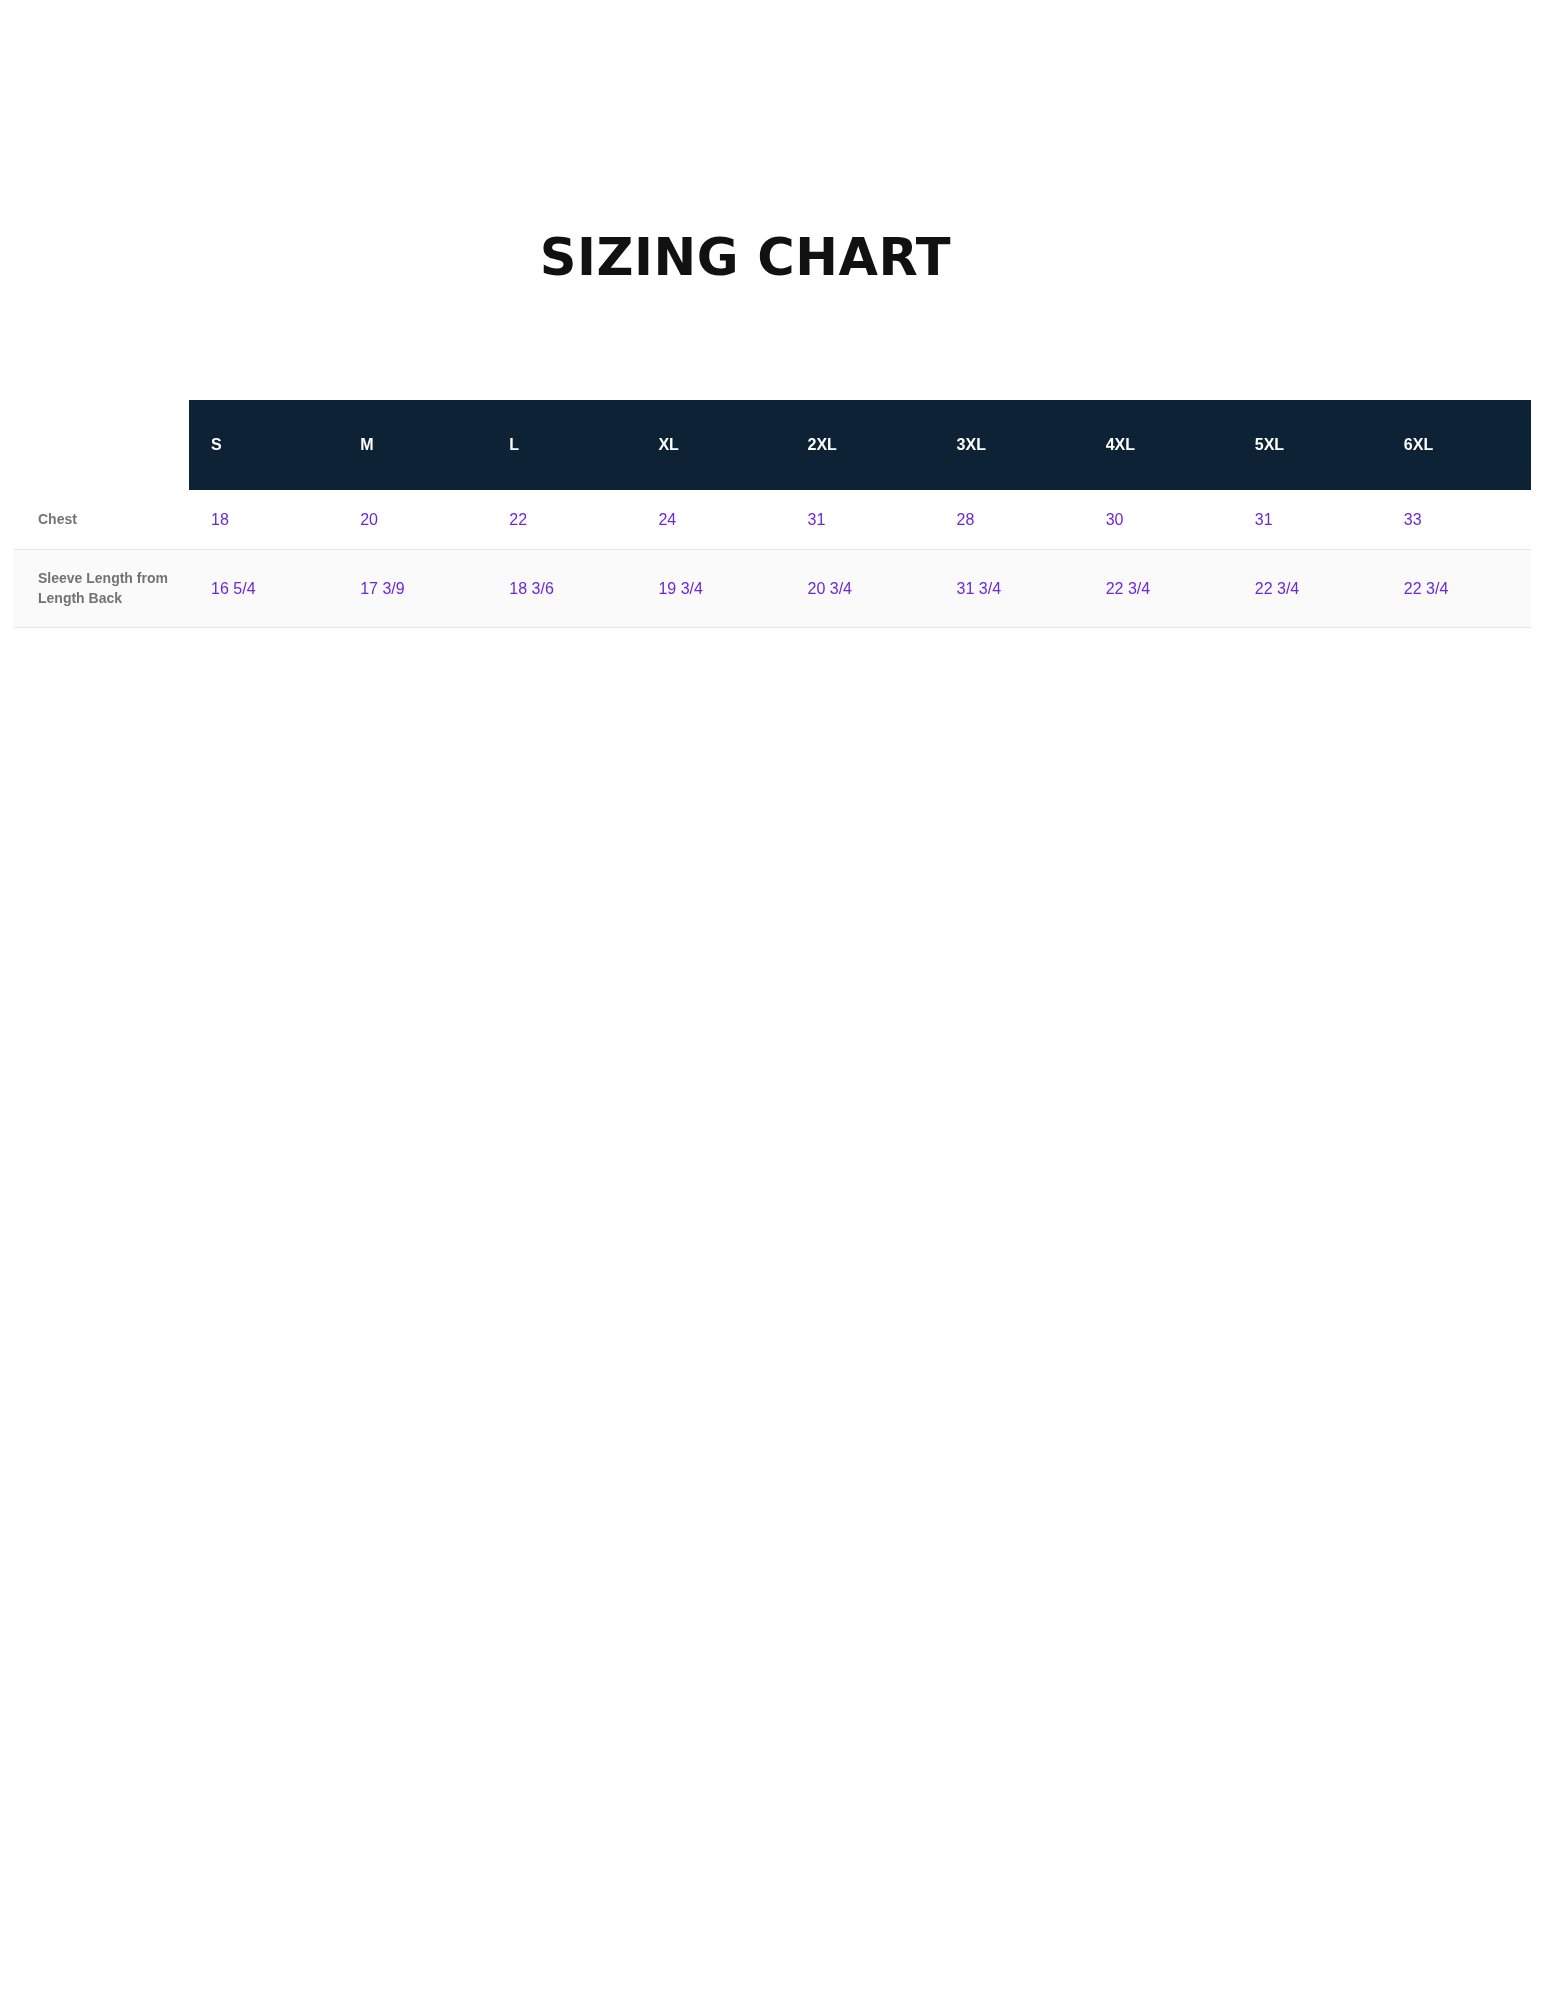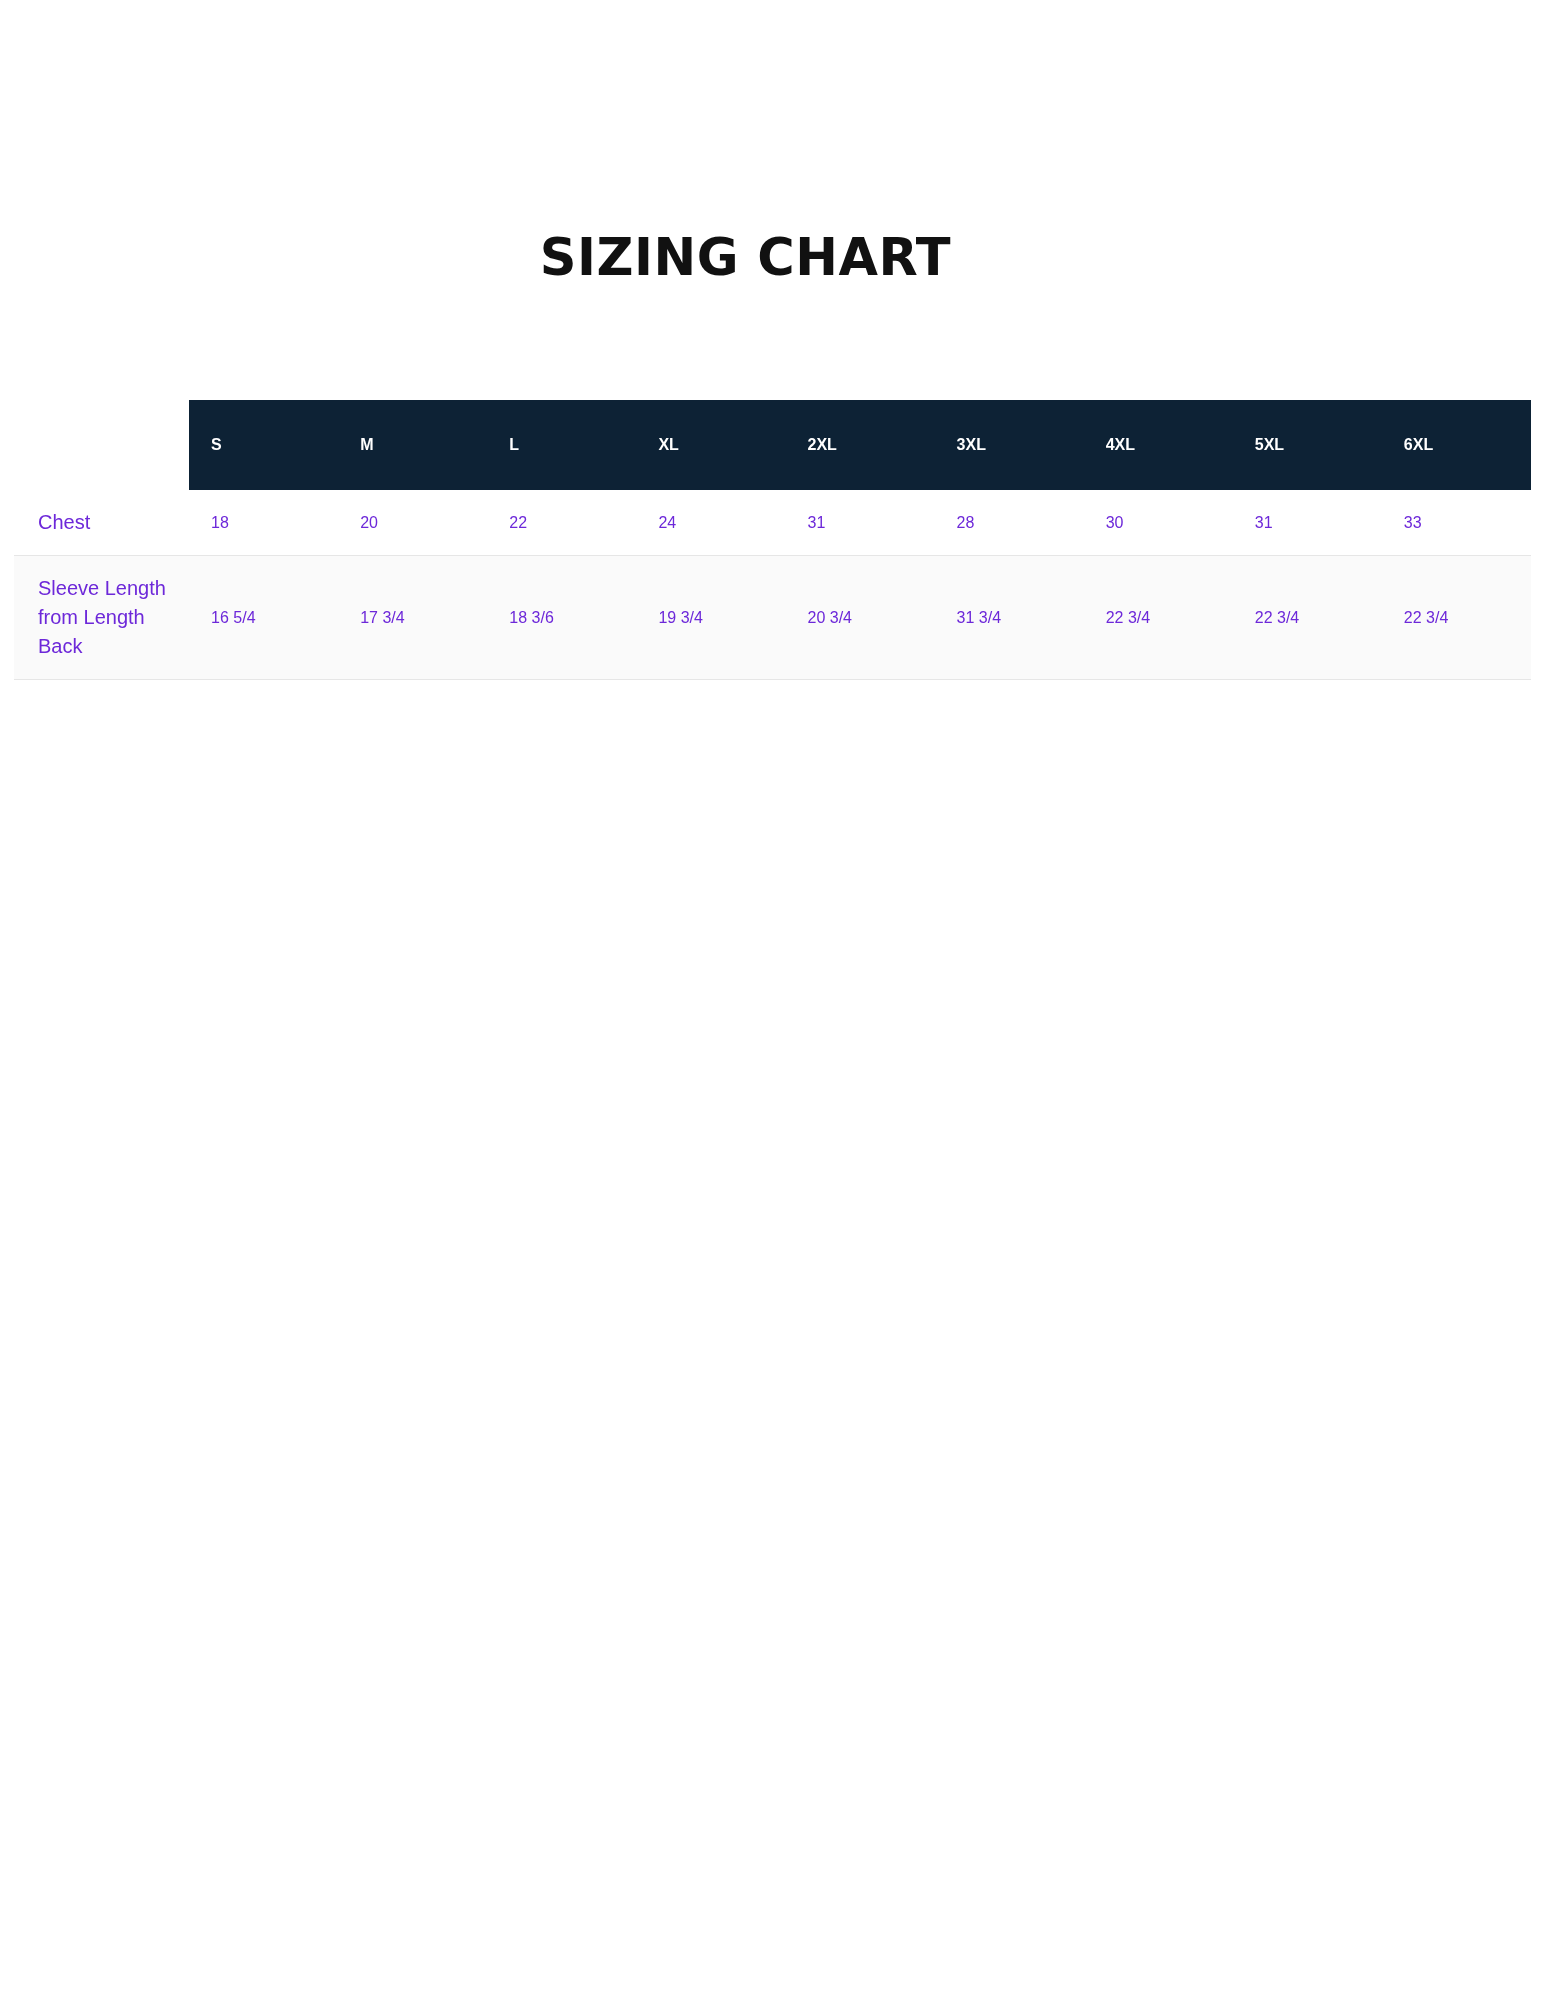--- a/index.html
+++ b/index.html
@@ -76,24 +76,24 @@
     border-bottom: 1px solid #e6e6e6;
     background: #ffffff;
     line-height: 1.45;
   }
 
   table.sizing tbody tr.alt td {
     background: #fafafa;
   }
 
   table.sizing tbody td.row-label {
-    font-weight: 400;
-    color: #6d28d9;
+    font-weight: 700;
+    color: #737373;
     padding-left: 24px;
-    font-size: 20px;
+    font-size: 14px;
   }
 
   table.sizing tbody tr:first-child td {
     border-top: none;
   }
 </style>
 </head>
 <body>
 
 <div class="page">
@@ -137,21 +137,21 @@
           <td>24</td>
           <td>31</td>
           <td>28</td>
           <td>30</td>
           <td>31</td>
           <td>33</td>
         </tr>
         <tr class="alt">
           <td class="row-label">Sleeve Length from Length Back</td>
           <td>16 5/4</td>
-          <td>17 3/4</td>
+          <td>17 3/9</td>
           <td>18 3/6</td>
           <td>19 3/4</td>
           <td>20 3/4</td>
           <td>31 3/4</td>
           <td>22 3/4</td>
           <td>22 3/4</td>
           <td>22 3/4</td>
         </tr>
       </tbody>
     </table>

